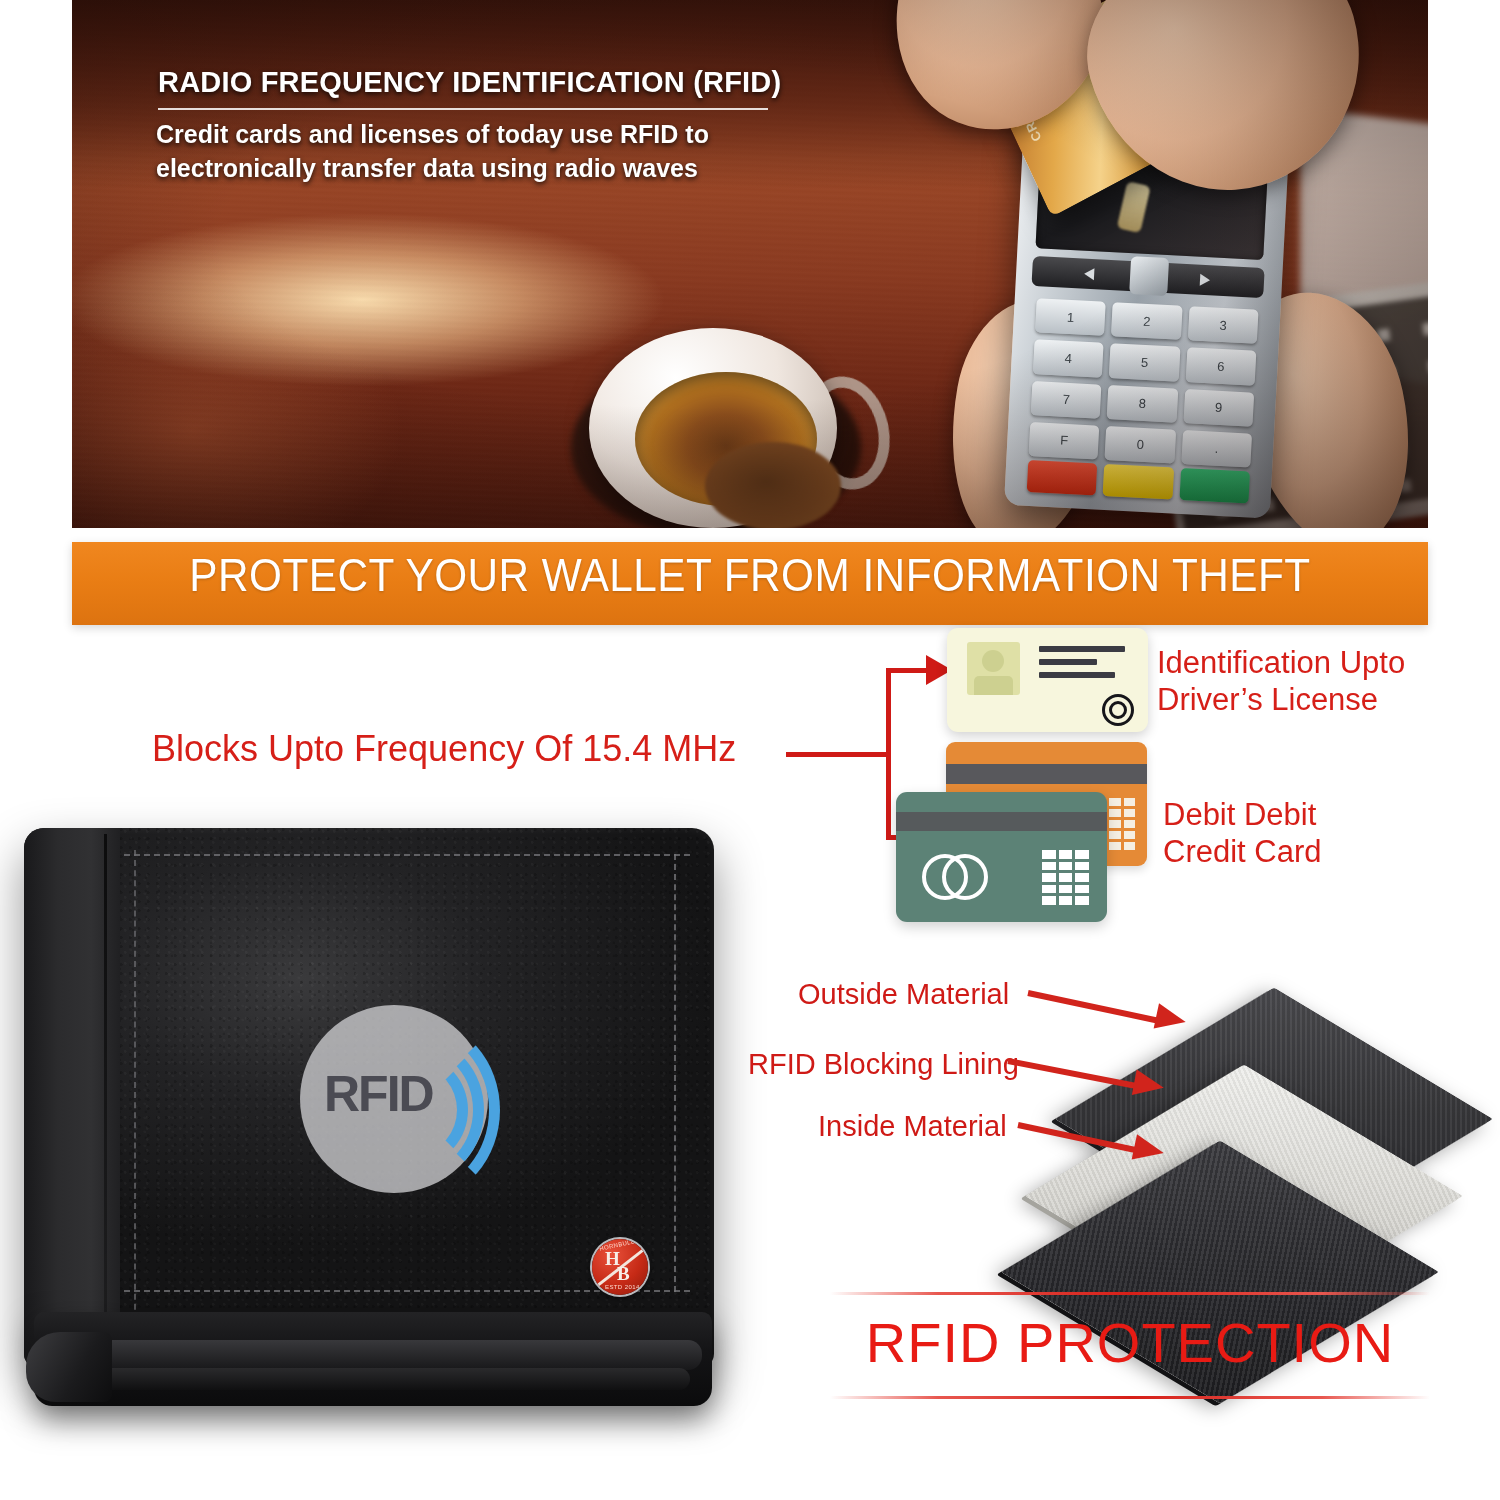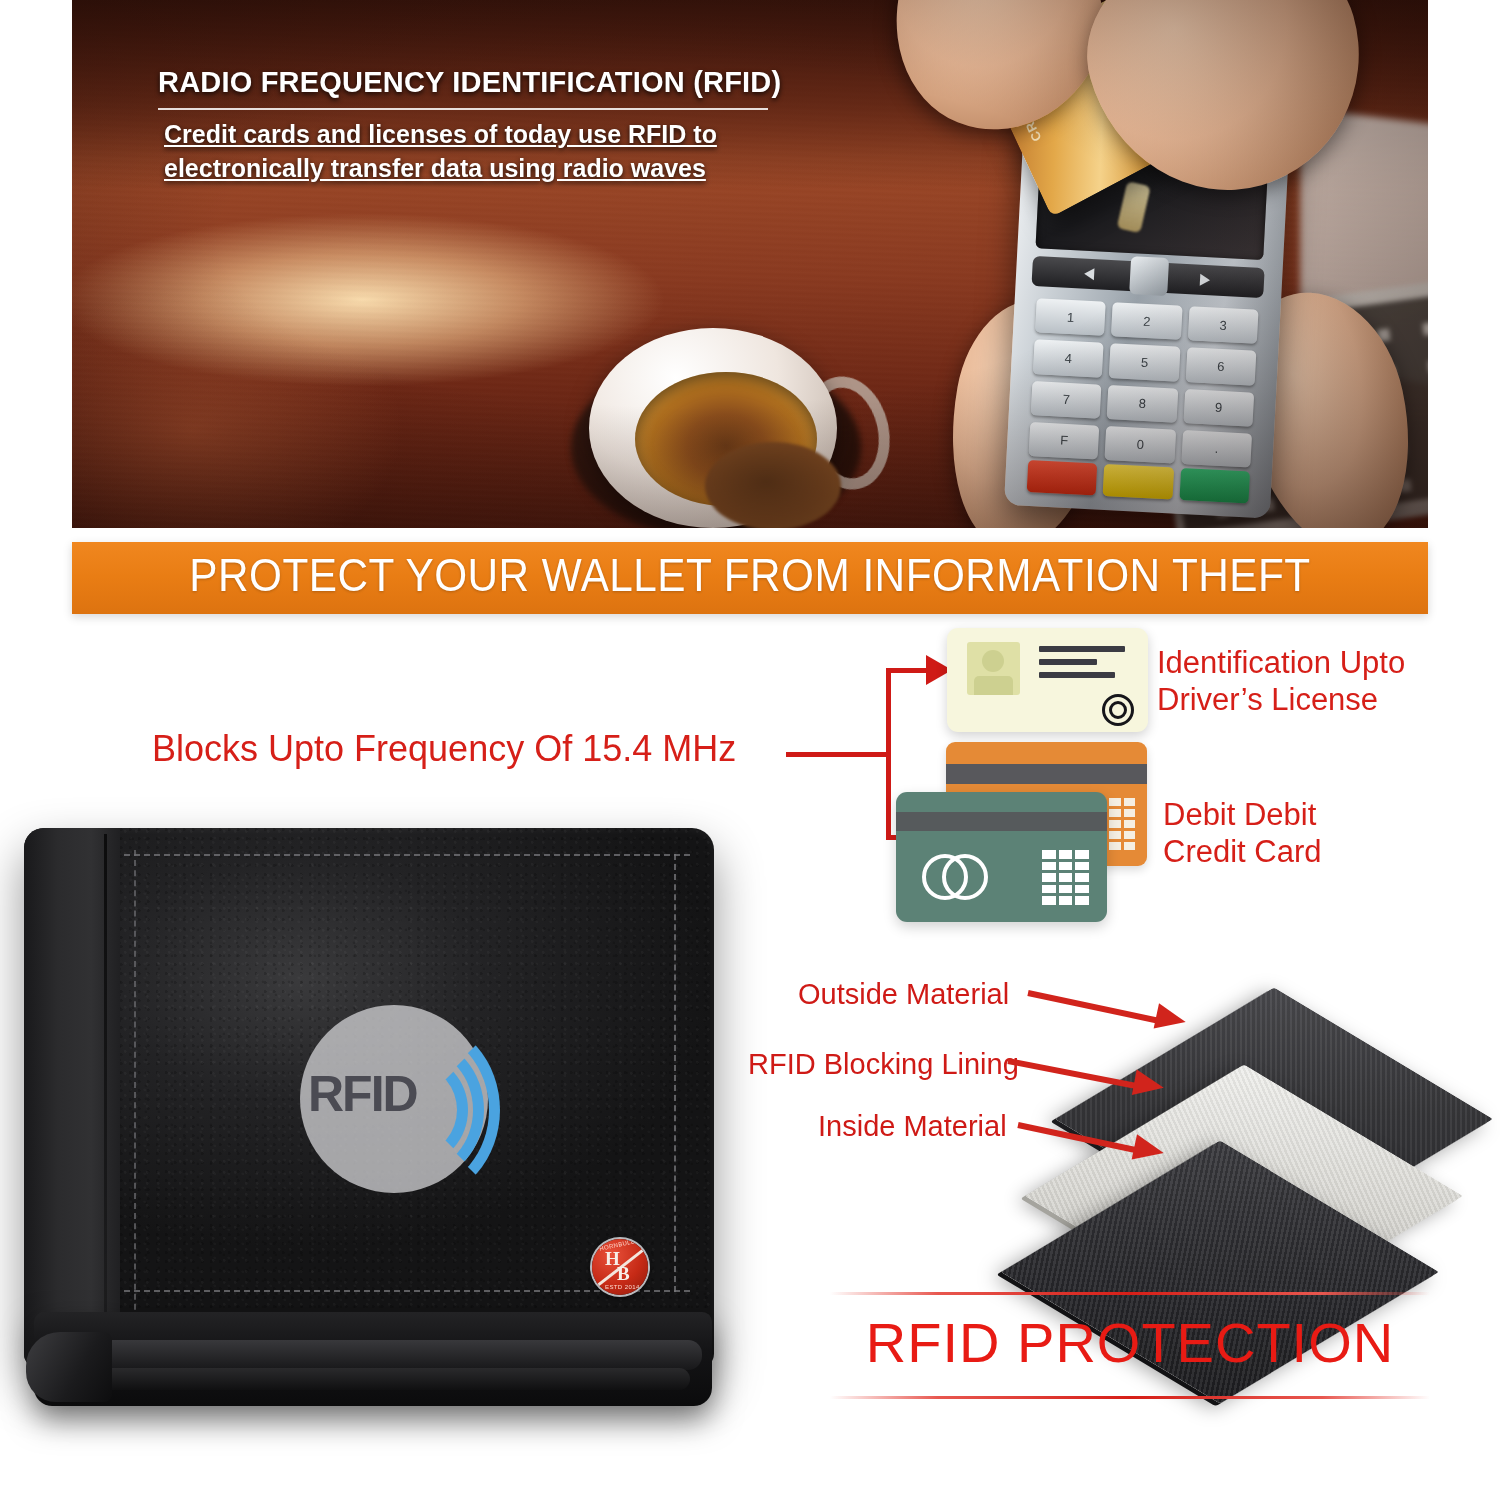--- a/index.html
+++ b/index.html
@@ -102,26 +102,26 @@
   .hand-tl{left:820px;top:-80px;width:210px;height:210px;transform:rotate(22deg);}
   .hand-bl{left:880px;top:300px;width:150px;height:250px;transform:rotate(10deg);}
   .hand-br{left:1175px;top:290px;width:160px;height:260px;transform:rotate(-12deg);}
 
   
   .hero-title{position:absolute;left:86px;top:66px;width:640px;color:#fff;
      font-size:29px;font-weight:700;letter-spacing:.2px;
      text-shadow:0 2px 5px rgba(0,0,0,.85);}
   .hero-rule{position:absolute;left:86px;top:108px;width:610px;height:2px;
      background:rgba(255,255,255,.85);}
-  .hero-sub{position:absolute;left:92px;top:118px;width:620px;color:#fff;
+  .hero-sub{position:absolute;left:84px;top:118px;width:620px;color:#fff;
      font-size:25px;font-weight:700;line-height:1.35;
-     text-shadow:0 2px 5px rgba(0,0,0,.85);text-decoration:underline;}
-
-  
-  .banner{position:absolute;left:72px;top:542px;width:1356px;height:72px;
+     text-shadow:0 2px 5px rgba(0,0,0,.85);}
+
+  
+  .banner{position:absolute;left:72px;top:542px;width:1356px;height:83px;
      background:linear-gradient(180deg,#f0871f 0%,#e97d14 48%,#dd7310 100%);
      box-shadow:0 3px 9px rgba(0,0,0,.16);}
   .banner-txt{position:absolute;left:0;right:0;top:6px;text-align:center;color:#fff;
      font-size:46px;font-weight:300;letter-spacing:.5px;
      transform:scaleX(.92);transform-origin:center;
      text-shadow:0 1px 3px rgba(0,0,0,.22);white-space:nowrap;}
 
   
   .blocks-label{position:absolute;left:152px;top:728px;color:#d61f18;
      font-size:36px;font-weight:400;white-space:nowrap;}
@@ -198,21 +198,21 @@
      box-shadow:0 14px 30px rgba(0,0,0,.5);}
   .w-lip{position:absolute;left:26px;top:520px;width:660px;height:30px;border-radius:14px;
      background:linear-gradient(180deg,#3a3a3d,#18181a);opacity:.95;}
   .w-lip2{position:absolute;left:34px;top:548px;width:640px;height:22px;border-radius:12px;
      background:linear-gradient(180deg,#2a2a2c,#101011);}
   .w-leftcurl{position:absolute;left:10px;top:512px;width:86px;height:70px;border-radius:34px 8px 8px 30px;
      background:linear-gradient(120deg,#3d3d40,#1b1b1d 60%,#0d0d0e);}
 
   .rfid-badge{position:absolute;left:300px;top:1005px;width:188px;height:188px;border-radius:50%;
      background:rgba(205,205,208,.78);}
-  .rfid-text{position:absolute;left:8px;top:60px;font-size:50px;font-weight:700;color:#4b4b53;
+  .rfid-text{position:absolute;left:24px;top:60px;font-size:50px;font-weight:700;color:#4b4b53;
      letter-spacing:-2px;font-family:"Liberation Sans",sans-serif;}
   .wave{position:absolute;border-radius:50%;border-style:solid;border-color:transparent;
      border-right-color:#4aa3e0;}
   .wv1{left:72px;top:52px;width:74px;height:84px;border-width:11px;}
   .wv2{left:58px;top:34px;width:104px;height:120px;border-width:11px;}
   .wv3{left:44px;top:16px;width:134px;height:156px;border-width:11px;}
 
   .hb-logo{position:absolute;left:592px;top:1239px;width:56px;height:56px;border-radius:50%;
      background:radial-gradient(circle at 35% 28%, #e8503a 0%, #c62a16 55%, #8d1a0b 100%);
      box-shadow:0 0 0 2px #b9b9bd, 0 3px 6px rgba(0,0,0,.6);overflow:hidden;}

